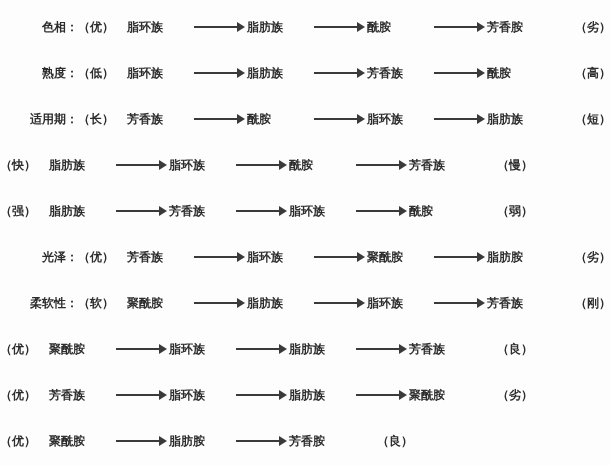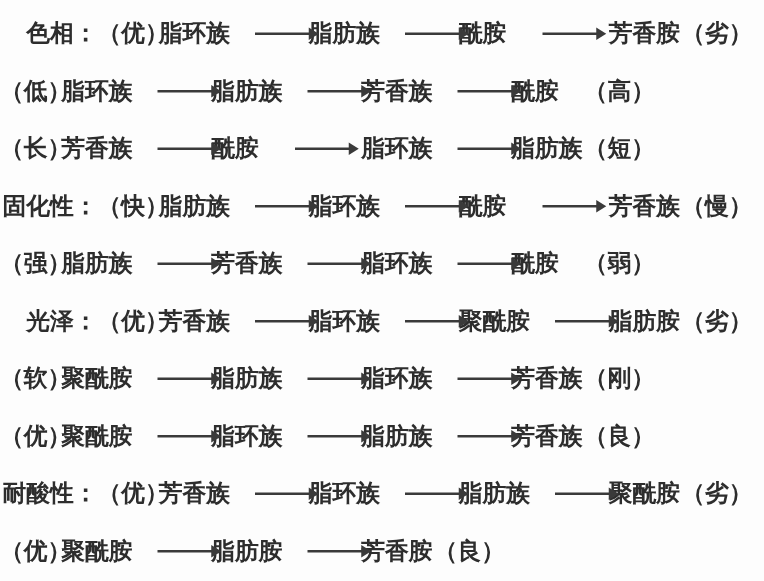--- a/index.html
+++ b/index.html
@@ -16,21 +16,21 @@
   .page {
     box-sizing: border-box;
     width: 611px;
     height: 465px;
     padding-top: 4px;
   }
   .row {
     height: 46px;
     display: flex;
     align-items: center;
-    font-size: 19px;
+    font-size: 12px;
     color: #2d2d2d;
     white-space: nowrap;
   }
   .plabel {
     width: 78px;
     flex: none;
     text-align: right;
     font-weight: 600;
   }
   .qual {
@@ -66,20 +66,21 @@
     top: -4px;
     width: 0;
     height: 0;
     border-left: 8px solid #3a3a3a;
     border-top: 5px solid transparent;
     border-bottom: 5px solid transparent;
   }
   .cell-last {
     flex: none;
     display: flex;
+    gap: 30px;
   }
   .item-last {
     min-width: 58px;
     font-weight: 600;
   }
   .qual-end {
     font-weight: 600;
   }
 </style>
 </head>
@@ -102,61 +103,62 @@
         <span class="item">酰胺</span>
         <span class="arrow"></span>
       </span>
     <span class="cell-last">
         <span class="item-last">芳香胺</span>
         <span class="qual-end">（劣）</span>
       </span>
   </div>
 
   <div class="row">
+    <span class="plabel">熟度：</span>
     <span class="qual">（低）</span>
     <span class="cell">
         <span class="item">脂环族</span>
         <span class="arrow"></span>
       </span>
     <span class="cell">
         <span class="item">脂肪族</span>
         <span class="arrow"></span>
       </span>
     <span class="cell">
         <span class="item">芳香族</span>
         <span class="arrow"></span>
       </span>
     <span class="cell-last">
         <span class="item-last">酰胺</span>
         <span class="qual-end">（高）</span>
       </span>
   </div>
 
   <div class="row">
+    <span class="plabel">适用期：</span>
     <span class="qual">（长）</span>
     <span class="cell">
         <span class="item">芳香族</span>
         <span class="arrow"></span>
       </span>
     <span class="cell">
         <span class="item">酰胺</span>
         <span class="arrow"></span>
       </span>
     <span class="cell">
         <span class="item">脂环族</span>
         <span class="arrow"></span>
       </span>
     <span class="cell-last">
         <span class="item-last">脂肪族</span>
         <span class="qual-end">（短）</span>
       </span>
   </div>
 
   <div class="row">
-    <span class="plabel">固化性：</span>
     <span class="qual">（快）</span>
     <span class="cell">
         <span class="item">脂肪族</span>
         <span class="arrow"></span>
       </span>
     <span class="cell">
         <span class="item">脂环族</span>
         <span class="arrow"></span>
       </span>
     <span class="cell">
@@ -204,20 +206,21 @@
         <span class="item">聚酰胺</span>
         <span class="arrow"></span>
       </span>
     <span class="cell-last">
         <span class="item-last">脂肪胺</span>
         <span class="qual-end">（劣）</span>
       </span>
   </div>
 
   <div class="row">
+    <span class="plabel">柔软性：</span>
     <span class="qual">（软）</span>
     <span class="cell">
         <span class="item">聚酰胺</span>
         <span class="arrow"></span>
       </span>
     <span class="cell">
         <span class="item">脂肪族</span>
         <span class="arrow"></span>
       </span>
     <span class="cell">
@@ -244,21 +247,20 @@
         <span class="item">脂肪族</span>
         <span class="arrow"></span>
       </span>
     <span class="cell-last">
         <span class="item-last">芳香族</span>
         <span class="qual-end">（良）</span>
       </span>
   </div>
 
   <div class="row">
-    <span class="plabel">耐酸性：</span>
     <span class="qual">（优）</span>
     <span class="cell">
         <span class="item">芳香族</span>
         <span class="arrow"></span>
       </span>
     <span class="cell">
         <span class="item">脂环族</span>
         <span class="arrow"></span>
       </span>
     <span class="cell">

